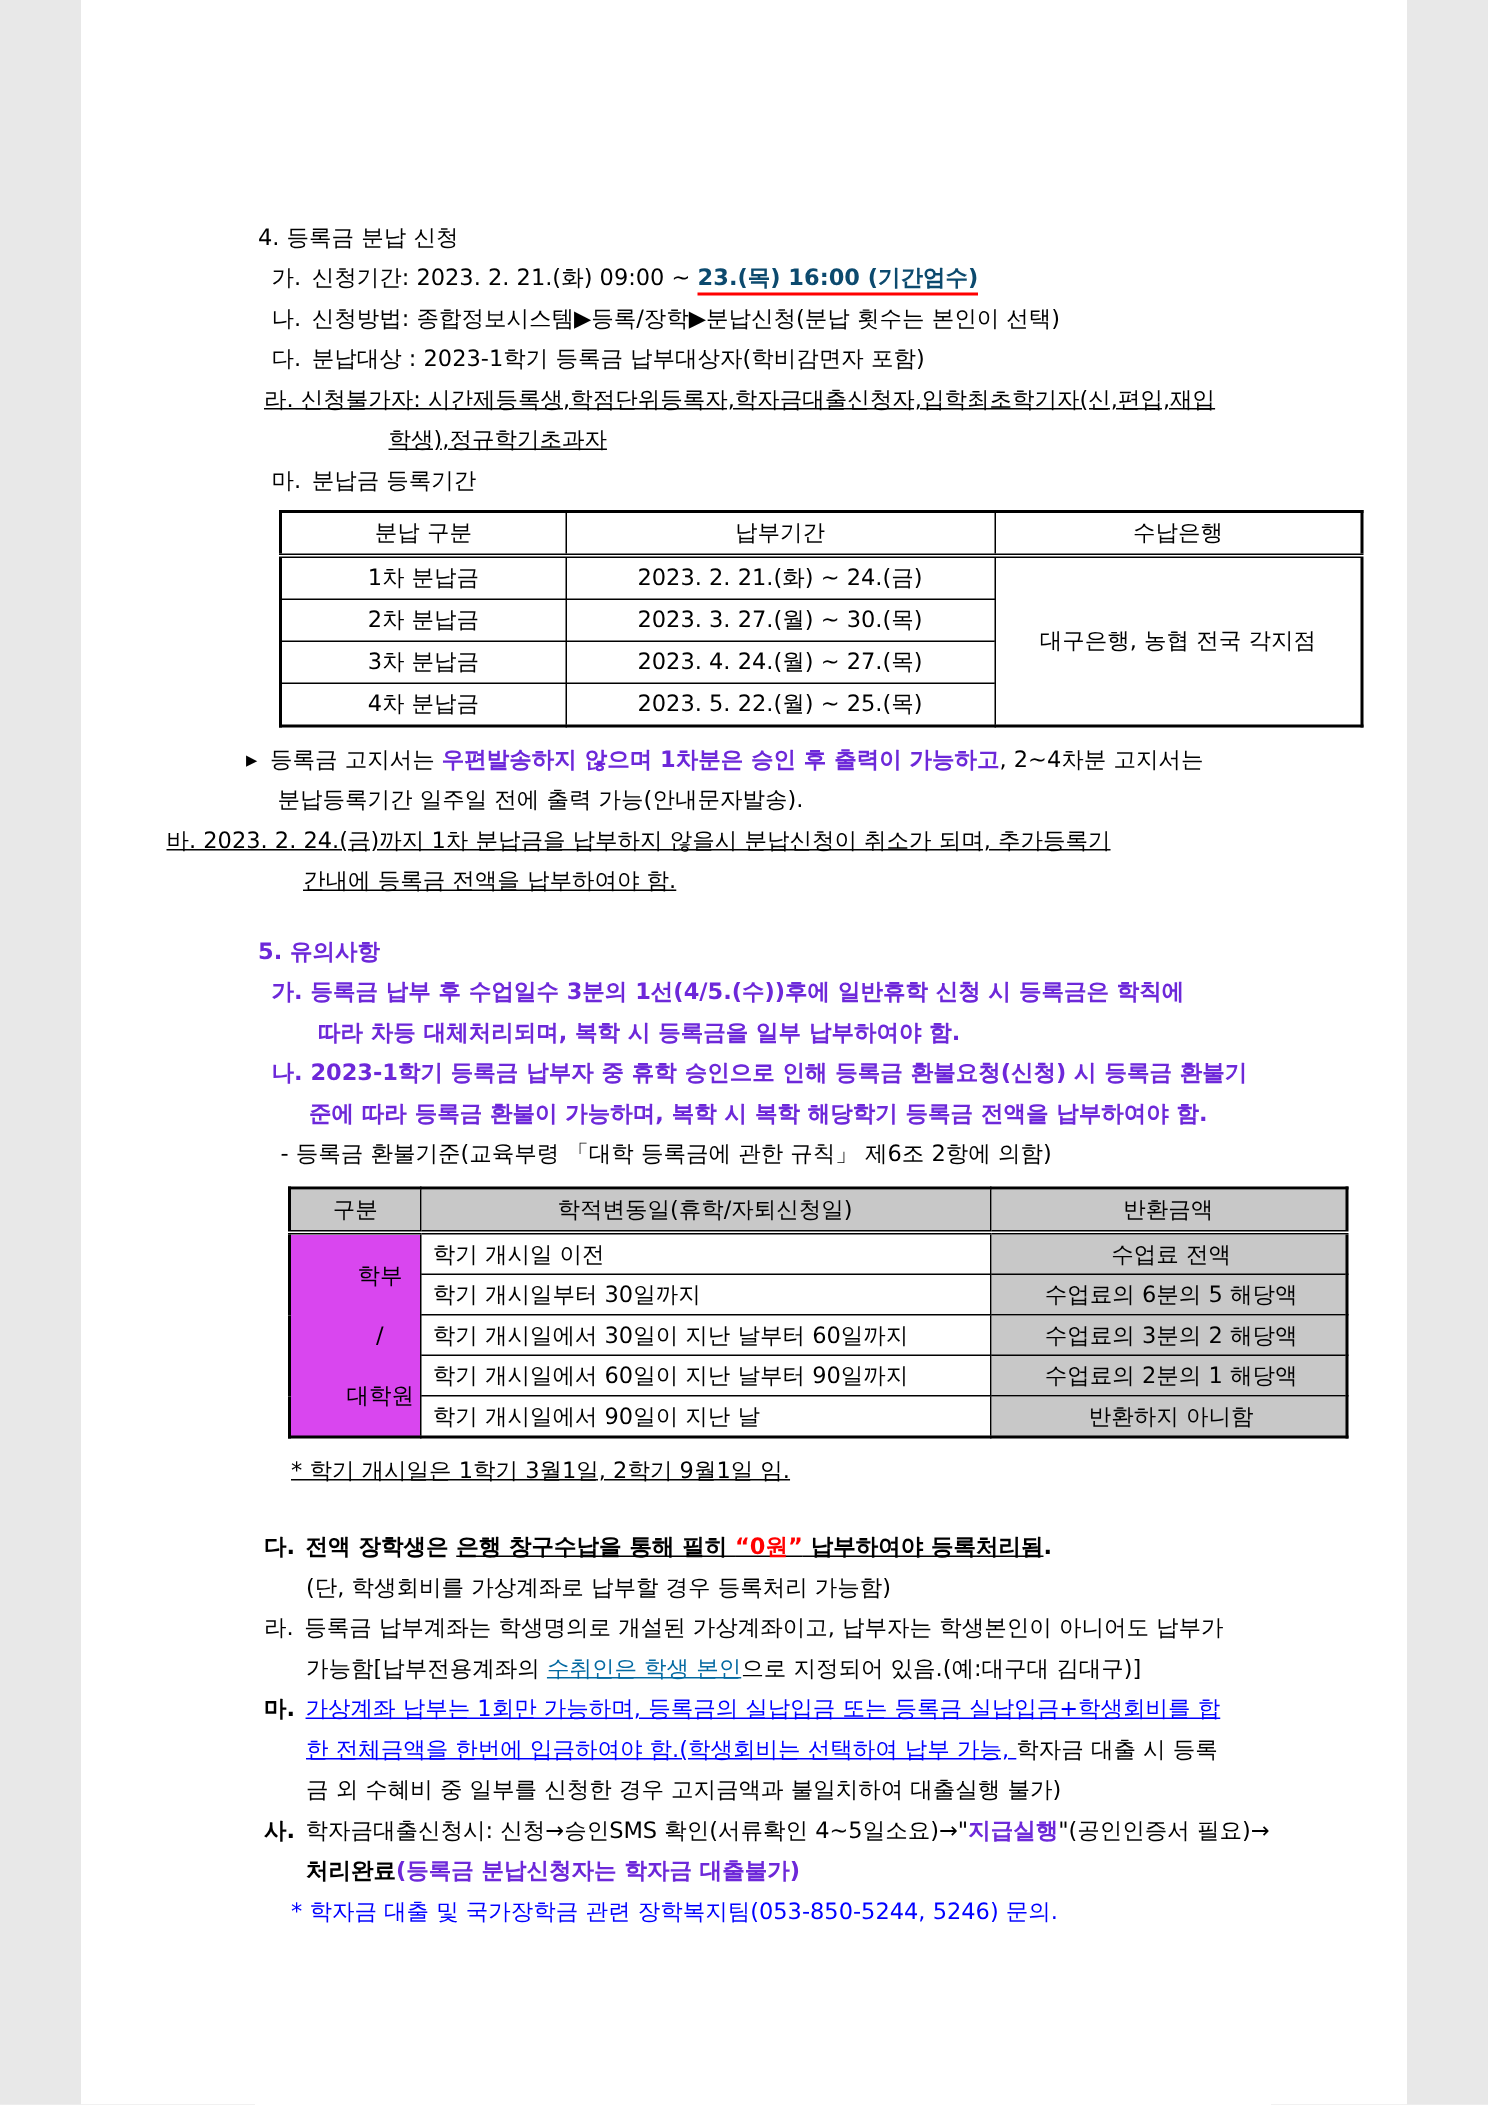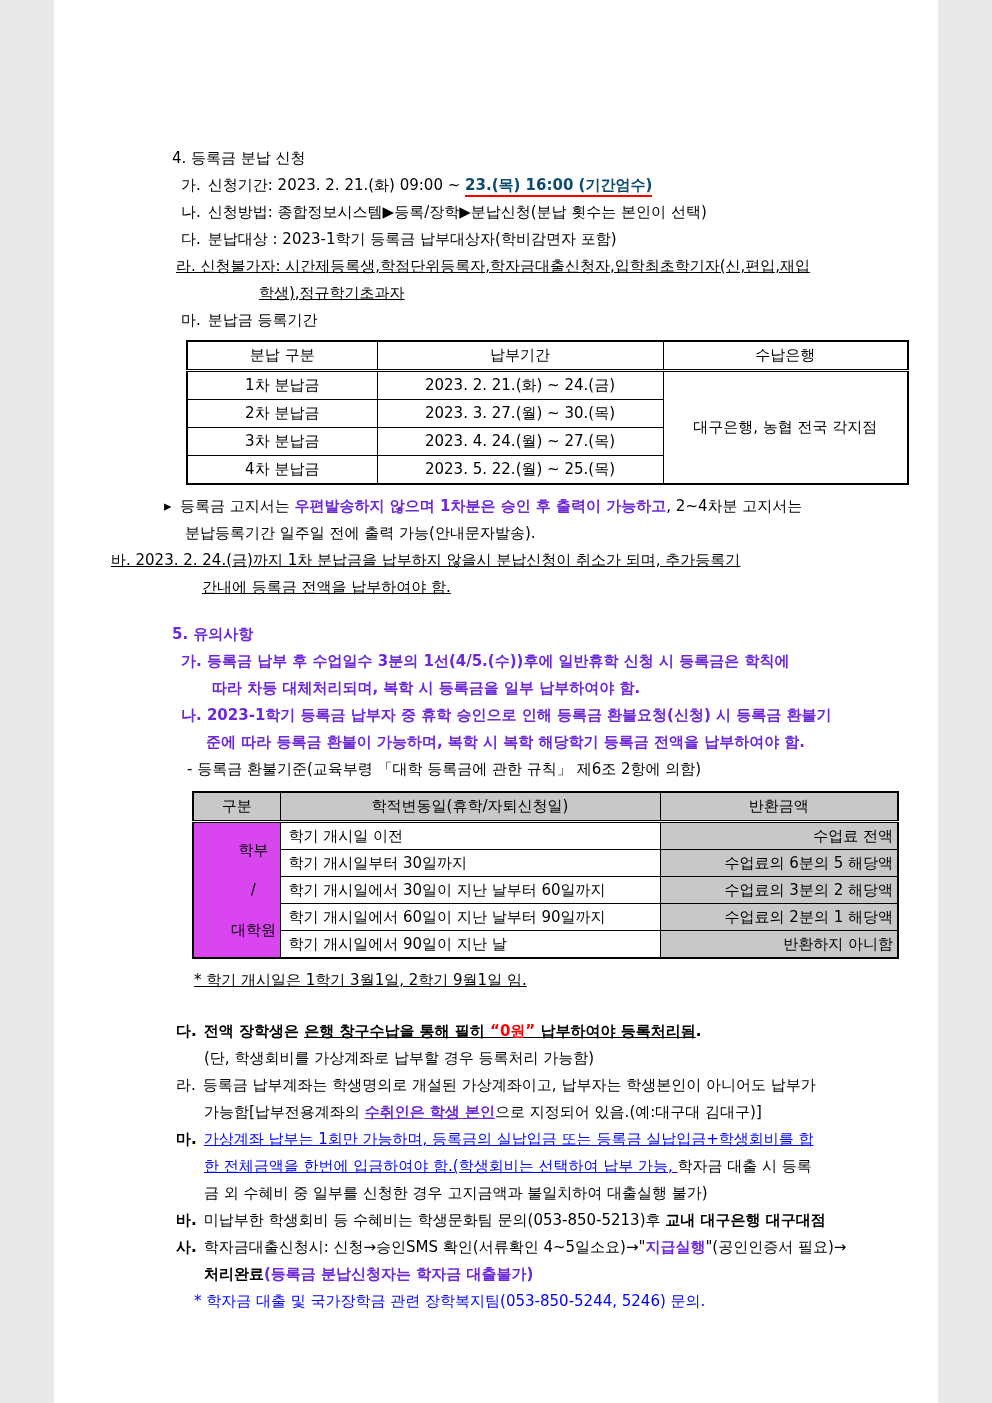--- a/index.html
+++ b/index.html
@@ -8,21 +8,21 @@
     font-family:"DejaVu Sans",sans-serif;font-size:15px;color:#000;
     position:relative;overflow:hidden;box-sizing:border-box;
   }
   .content{padding-top:145px;}
   .ln{line-height:27px;white-space:nowrap;}
   .lbl{margin-right:7px;}
   .b{font-weight:bold;}
   .r{color:#ff0000;}
   .rb{color:#6d28d9;font-weight:bold;}
   .bl{color:#0000ff;}
-  .blb{color:#6d28d9;font-weight:bold;}
+  .blb{color:#0369a1;font-weight:normal;}
   .u{text-decoration:underline;}
   .deadline{color:#0c4a6e;font-weight:bold;border-bottom:2px solid #ff0000;padding-bottom:1px;}
 
   
   .ml107{margin-left:57px}.ml110{margin-left:110px}.ml118{margin-left:118px}
   .ml122{margin-left:122px}.ml127{margin-left:127px}.ml131{margin-left:131px}
   .ml133{margin-left:133px}.ml140{margin-left:140px}.ml148{margin-left:148px}
   .ml150{margin-left:150px}.ml152{margin-left:152px}.ml158{margin-left:158px}
   .ml205{margin-left:205px}
   .mt6{margin-top:6px}.mt8{margin-top:8px}.mt20{margin-top:20px}.mt24{margin-top:24px}
@@ -37,21 +37,21 @@
   }
   table.doc-table th{font-weight:normal;text-align:center;border-bottom:3px double #000;}
   #pay-table{margin-left:132px;width:721px;}
   #pay-table col.c1{width:190px}#pay-table col.c2{width:286px}#pay-table col.c3{width:245px}
   #pay-table td{text-align:center;}
   #refund-table{margin-left:138px;width:705px;}
   #refund-table col.c1{width:87px}#refund-table col.c2{width:380px}#refund-table col.c3{width:238px}
   #refund-table th{background:#c8c8c8;}
   #refund-table td{height:26px;}
   #refund-table td.when{text-align:left;padding-left:8px;background:#fff;}
-  #refund-table td.refund{text-align:right;padding-left:8px;background:#c8c8c8;}
+  #refund-table td.refund{text-align:center;padding-left:8px;background:#c8c8c8;}
   #refund-table td.group{background:#d946ef;text-align:center;vertical-align:middle;padding-left:37px;}
   #refund-table td.group div{line-height:40px;}
   .bullet{display:inline-block;width:16px;}
 </style>
 </head>
 <body>
 
 <div class="page">
   <div class="content">
 
@@ -197,23 +197,20 @@
     <div class="ln ml122">
       <span class="lbl b">마.</span><span class="bl u">가상계좌 납부는 1회만 가능하며, 등록금의 실납입금 또는 등록금 실납입금+학생회비를 합</span>
     </div>
     <div class="ln ml150">
       <span class="bl u">한 전체금액을 한번에 입금하여야 함.(학생회비는 선택하여 납부 가능, </span><span>학자금 대출 시 등록</span>
     </div>
     <div class="ln ml150">
       <span>금 외 수혜비 중 일부를 신청한 경우 고지금액과 불일치하여 대출실행 불가)</span>
     </div>
 
-    <div class="ln ml122">
-      <span class="lbl b">바.</span><span>미납부한 학생회비 등 수혜비는 학생문화팀 문의(053-850-5213)후 </span><span class="b">교내 대구은행 대구대점</span>
-    </div>
 
     <div class="ln ml122">
       <span class="lbl b">사.</span><span>학자금대출신청시: 신청→승인SMS 확인(서류확인 4~5일소요)→"</span><span class="rb">지급실행</span><span>"(공인인증서 필요)→</span>
     </div>
     <div class="ln ml150">
       <span class="b">처리완료</span><span class="rb">(등록금 분납신청자는 학자금 대출불가)</span>
     </div>
 
     <div class="ln ml140 bl">* 학자금 대출 및 국가장학금 관련 장학복지팀(053-850-5244, 5246) 문의.</div>
 

